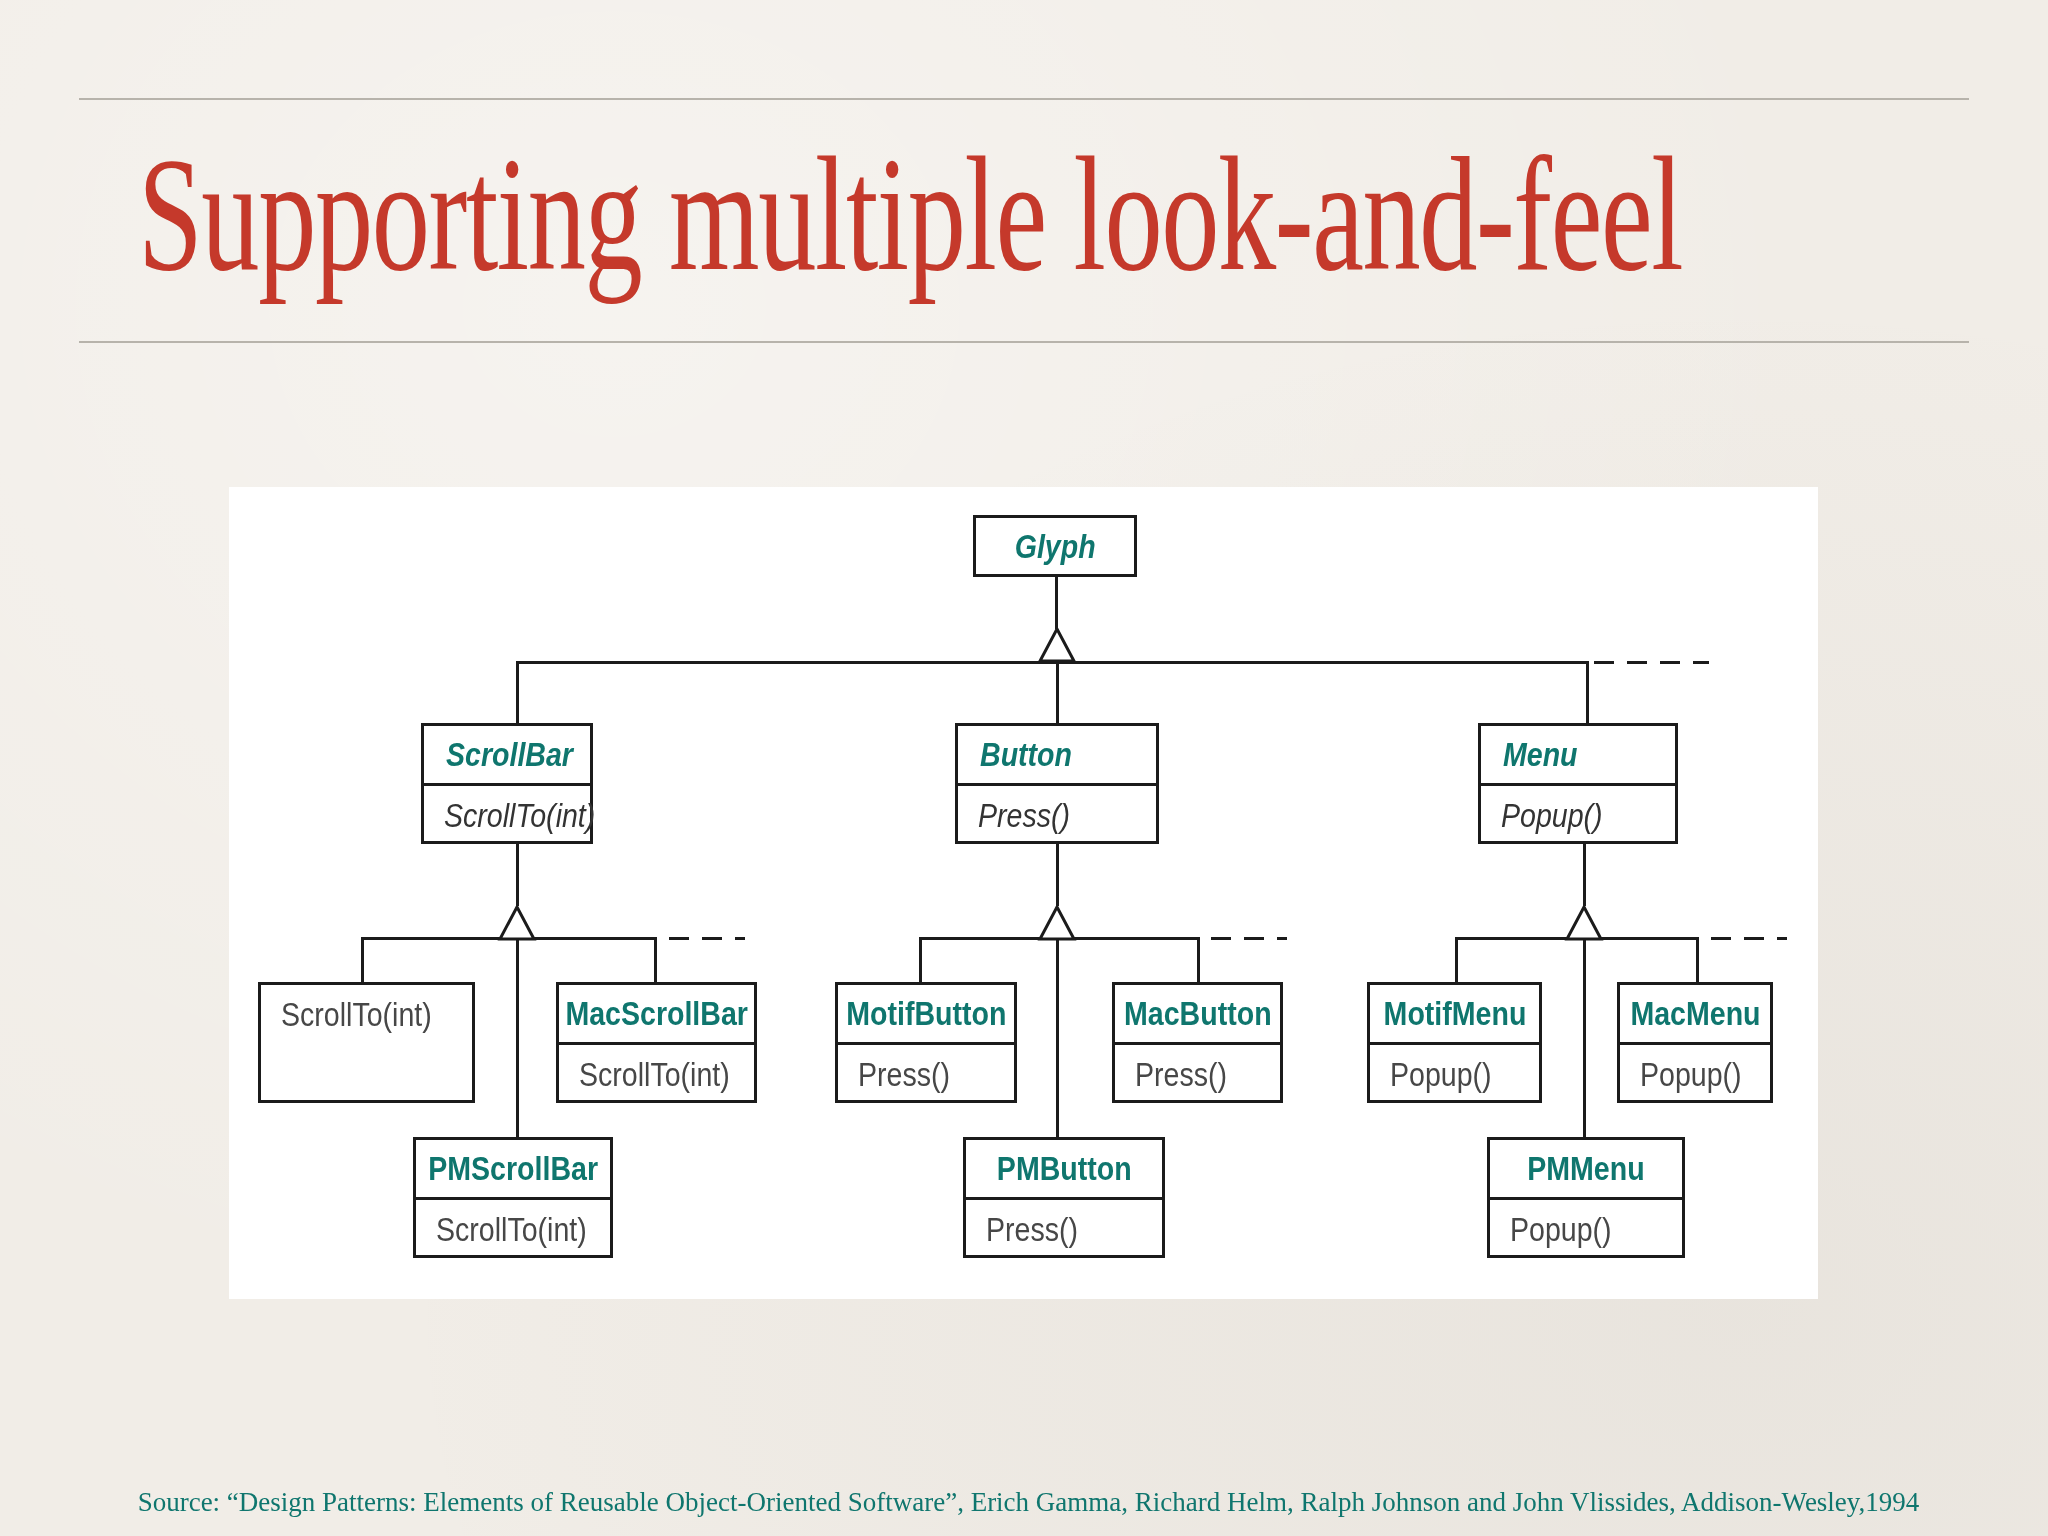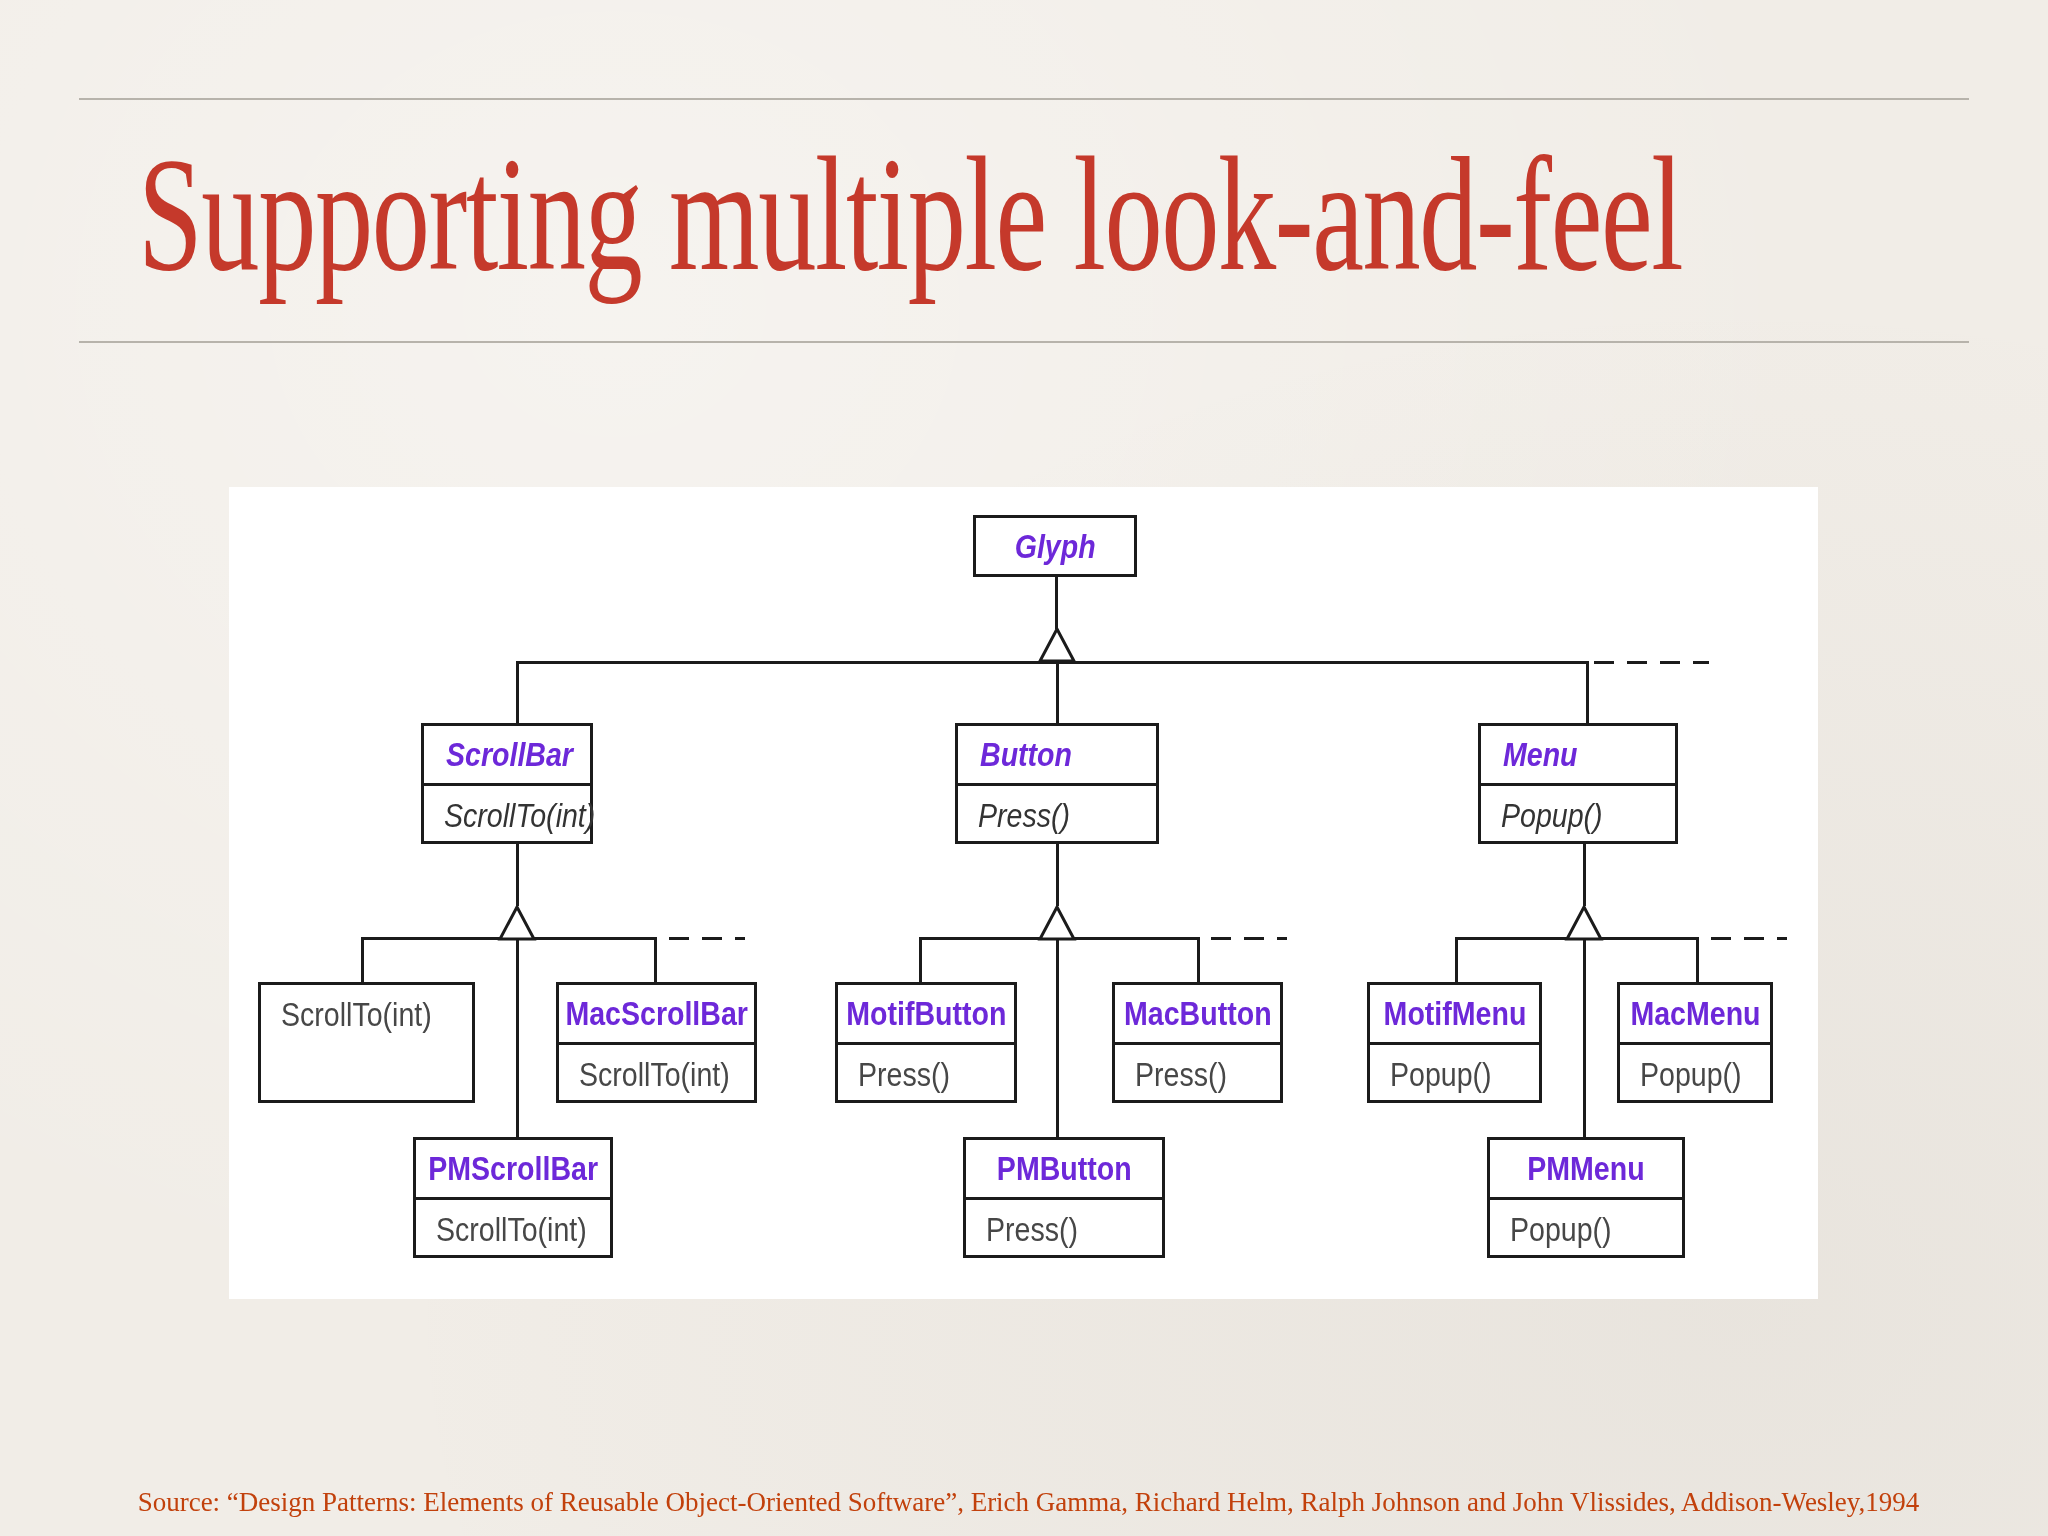--- a/index.html
+++ b/index.html
@@ -33,36 +33,36 @@
     background:repeating-linear-gradient(to right,#1b1b1b 0 20px,rgba(0,0,0,0) 20px 33px);
   }
   .tri{position:absolute;}
   .ubox{
     position:absolute;background:#ffffff;border:3px solid #1b1b1b;
     box-sizing:border-box;height:121px;
   }
   .uname{
     height:57px;border-bottom:3px solid #1b1b1b;
     display:flex;align-items:center;justify-content:center;
-    font-weight:bold;font-size:34px;color:#6d28d9;white-space:nowrap;
+    font-weight:bold;font-size:34px;color:#0f766e;white-space:nowrap;
   }
   .umethod{
     height:58px;display:flex;align-items:center;
     padding-left:20px;font-size:34px;color:#474747;white-space:nowrap;
   }
   .cond{display:inline-block;transform:scaleX(0.84);transform-origin:50% 50%;white-space:nowrap;}
   .umethod .cond{transform-origin:0 50%;}
   .ubox.parent .uname{justify-content:flex-start;padding-left:22px;font-style:italic;}
   .ubox.parent .uname .cond{transform-origin:0 50%;}
   .ubox.parent .umethod{font-style:italic;color:#333333;}
   .ubox.single{height:62px;}
   .ubox.single .uname{border-bottom:none;height:100%;font-style:italic;}
   #source-citation{
     position:absolute;left:9px;right:0;top:1487px;text-align:center;
-    font-family:"Liberation Serif", serif;font-size:27px;color:#c2410c;
+    font-family:"Liberation Serif", serif;font-size:27px;color:#0f766e;
   }
 </style>
 </head>
 <body>
 
 <div id="rule-top" class="rule"></div>
 <h1 id="page-title">Supporting multiple look-and-feel</h1>
 <div id="rule-bottom" class="rule"></div>
 
 <div id="diagram-panel">

